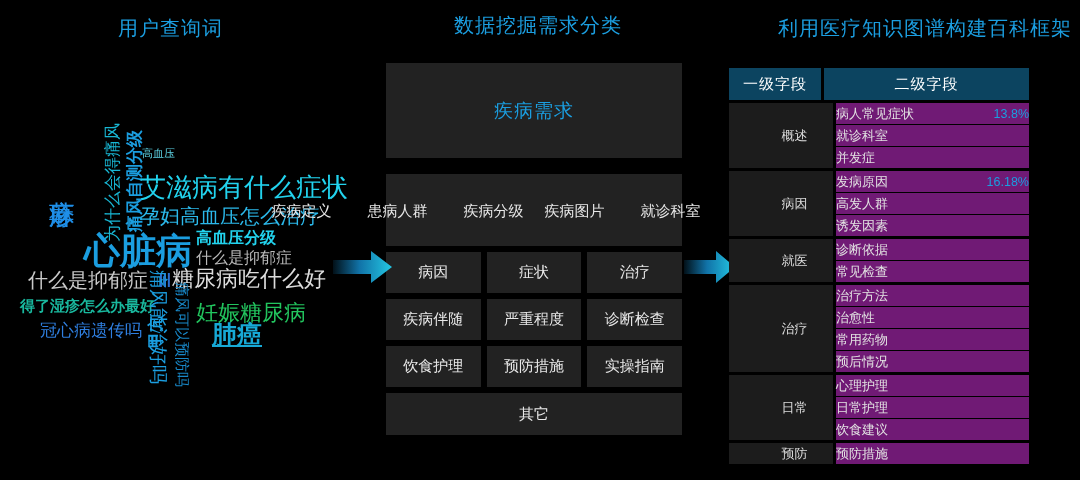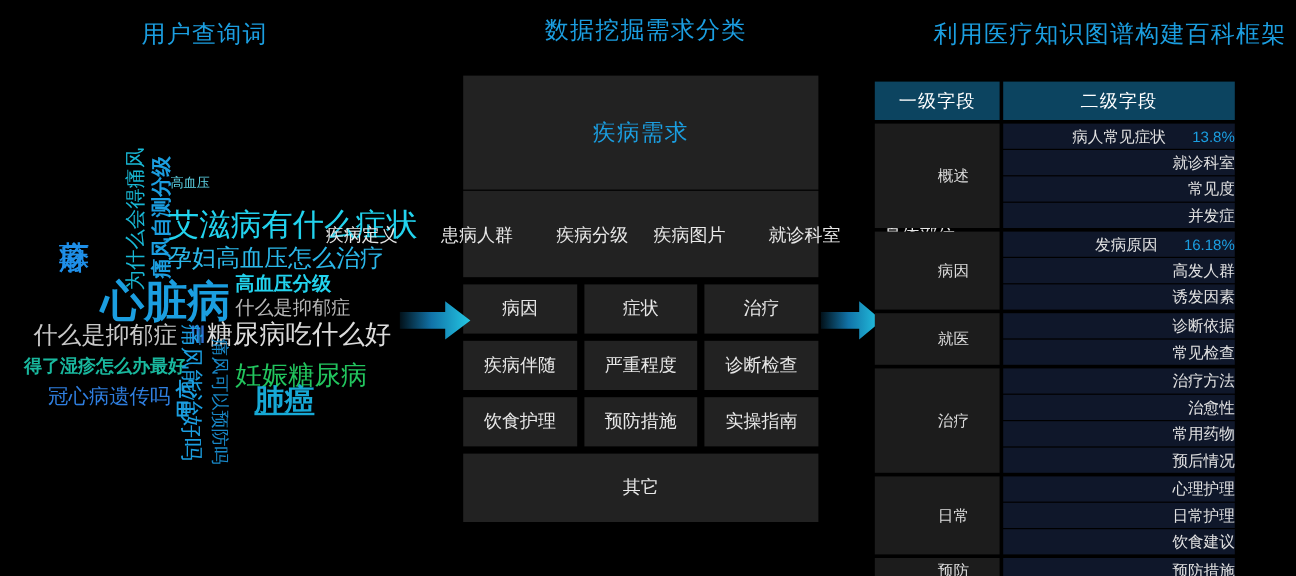--- a/index.html
+++ b/index.html
@@ -36,52 +36,52 @@
   .rot270 { transform-origin: 0 0; transform: rotate(90deg); }
 
   
   .mid { position: absolute; left: 386px; top: 63px; width: 296px; }
   .box {
     background: #222;
     color: #e8e8e8;
     display: flex; align-items: center; justify-content: center;
     font-size: 15px;
   }
-  #mid-title-box { height: 95px; margin-bottom: 1px; }
+  #mid-title-box { height: 95px; margin-bottom: 16px; }
   #mid-title-box .t { color: #1b9ee0; font-size: 19px; letter-spacing: 1px; }
   #mid-grid-top { height: 72px; margin-bottom: 6px; flex-direction: row; gap: 7px; padding-top:2px;}
   #mid-grid-top .row { display: flex; gap: 22px; }
   #mid-grid-top .cell { width: 74px; text-align: center; font-size: 15px; }
   .triple { display: flex; gap: 6px; margin-bottom: 6px; }
   .triple .box { flex: 1; height: 41px; }
-  #mid-other { height: 57px; }
+  #mid-other { height: 42px; }
 
   
   .arrow { position: absolute; }
 
   
   .tbl { position: absolute; left: 729px; top: 68px; width: 300px; }
   .tbl-head { display: flex; gap: 3px; margin-bottom: 3px; }
   .th {
     background: #0c4460; color: #fff; font-size: 15px;
     display: flex; align-items: center; justify-content: center;
     height: 32px; letter-spacing: 1px;
   }
-  .th.l { width: 104px; }
+  .th.l { width: 92px; }
   .th.r { flex: 1; }
   .tbl-body { display: flex; flex-direction: column; gap: 3px; }
   .grp { display: flex; gap: 3px; }
   .grp-label {
     width: 104px; background: #1c1c1c; color: #dcdcdc; font-size: 13px;
     display: flex; align-items: center; justify-content: center; padding-left: 27px;
   }
   .grp-rows { flex: 1; display: flex; flex-direction: column; gap: 1px; }
   .tr {
-    background: #0f172a; color: #e2e2e2; font-size: 13px; height: 21px;
-    display: flex; align-items: center; justify-content: flex-end; gap: 22px;
+    background: #701a75; color: #e2e2e2; font-size: 13px; height: 21px;
+    display: flex; align-items: center; justify-content: space-between; gap: 7px;
   }
   .pct { color: #1b9ee0; font-size: 12.5px; }
 </style>
 </head>
 <body>
 
 <div class="stage">
 
   <div class="col-head" id="head-1">用户查询词</div>
   <div class="col-head" id="head-2">数据挖掘需求分类</div>
@@ -181,23 +181,20 @@
           <div class="grp-label">概述</div>
           <div class="grp-rows">
             <div class="tr">
               <span>病人常见症状</span>
               <span class="pct">13.8%</span>
             </div>
             <div class="tr">
               <span>就诊科室</span>
             </div>
             <div class="tr">
-              <span>常见度</span>
-            </div>
-            <div class="tr">
               <span>并发症</span>
             </div>
           </div>
         </div>
         <div class="grp">
           <div class="grp-label">病因</div>
           <div class="grp-rows">
             <div class="tr">
               <span>发病原因</span>
               <span class="pct">16.18%</span>

